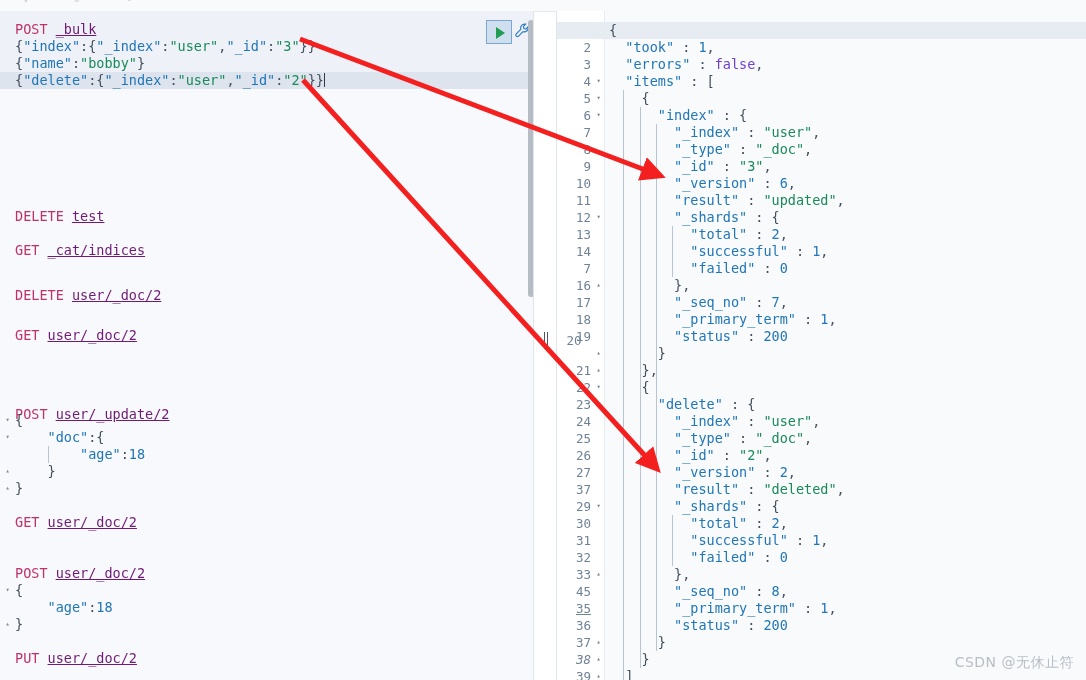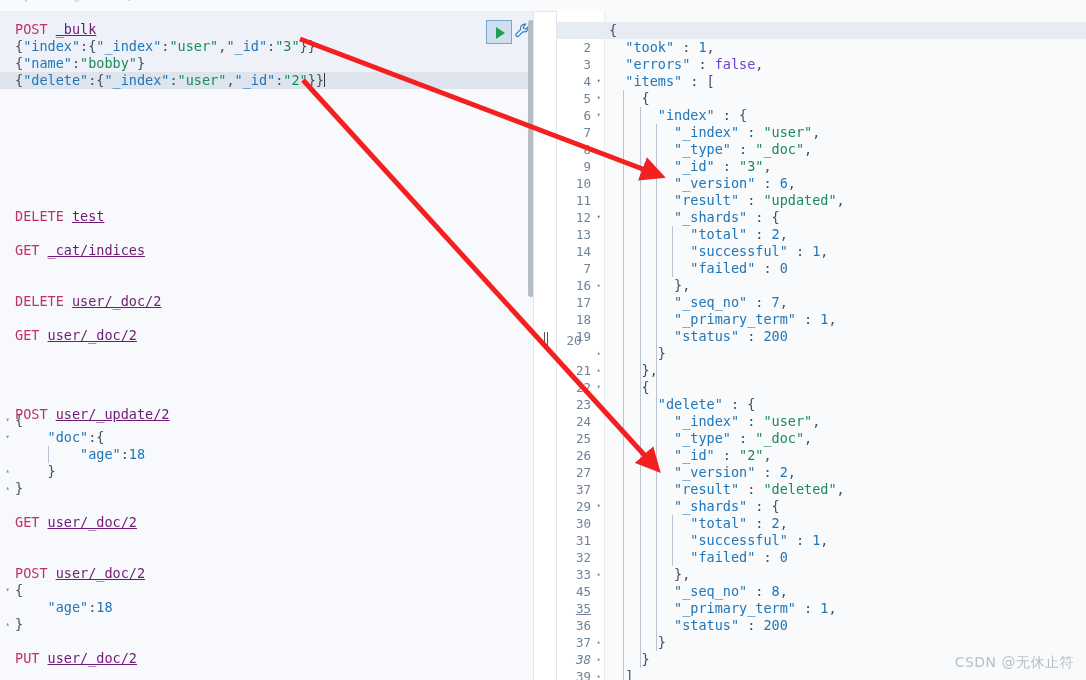--- a/index.html
+++ b/index.html
@@ -256,21 +256,21 @@
         <div class="fold" style="top: 575px;">▾</div>
         <div class="fold" style="top: 609px;">▴</div>
       </div>
     <div id="left-code">
         <div class="code-line" style="top: 10px;"><span class="tok-method">POST</span><span class="tok-punct"> </span><span class="tok-path">_bulk</span></div>
         <div class="code-line" style="top: 27px;"><span class="tok-punct">{</span><span class="tok-key">"index"</span><span class="tok-punct">:{</span><span class="tok-key">"_index"</span><span class="tok-punct">:</span><span class="tok-str">"user"</span><span class="tok-punct">,</span><span class="tok-key">"_id"</span><span class="tok-punct">:</span><span class="tok-str">"3"</span><span class="tok-punct">}}</span></div>
         <div class="code-line" style="top: 44px;"><span class="tok-punct">{</span><span class="tok-key">"name"</span><span class="tok-punct">:</span><span class="tok-str">"bobby"</span><span class="tok-punct">}</span></div>
         <div class="code-line hl" style="top: 61px;"><span class="tok-punct">{</span><span class="tok-key">"delete"</span><span class="tok-punct">:{</span><span class="tok-key">"_index"</span><span class="tok-punct">:</span><span class="tok-str">"user"</span><span class="tok-punct">,</span><span class="tok-key">"_id"</span><span class="tok-punct">:</span><span class="tok-str">"2"</span><span class="tok-punct">}}</span><span class="caret"></span></div>
         <div class="code-line" style="top: 197px;"><span class="tok-method">DELETE</span><span class="tok-punct"> </span><span class="tok-path">test</span></div>
         <div class="code-line" style="top: 231px;"><span class="tok-method">GET</span><span class="tok-punct"> </span><span class="tok-path">_cat/indices</span></div>
-        <div class="code-line" style="top: 282px;"><span class="tok-method">DELETE</span><span class="tok-punct"> </span><span class="tok-path">user/_doc/2</span></div>
+        <div class="code-line" style="top: 276px;"><span class="tok-method">DELETE</span><span class="tok-punct"> </span><span class="tok-path">user/_doc/2</span></div>
         <div class="code-line" style="top: 316px;"><span class="tok-method">GET</span><span class="tok-punct"> </span><span class="tok-path">user/_doc/2</span></div>
         <div class="code-line" style="top: 395px;"><span class="tok-method">POST</span><span class="tok-punct"> </span><span class="tok-path">user/_update/2</span></div>
         <div class="code-line" style="top: 401px;"><span class="tok-punct">{</span></div>
         <div class="code-line" style="top: 418px;"><span class="tok-punct">    </span><span class="tok-key">"doc"</span><span class="tok-punct">:{</span></div>
         <div class="code-line" style="top: 435px;"><span class="tok-punct">        </span><span class="tok-key">"age"</span><span class="tok-punct">:</span><span class="tok-num">18</span></div>
         <div class="code-line" style="top: 452px;"><span class="tok-punct">    }</span></div>
         <div class="code-line" style="top: 469px;"><span class="tok-punct">}</span></div>
         <div class="code-line" style="top: 503px;"><span class="tok-method">GET</span><span class="tok-punct"> </span><span class="tok-path">user/_doc/2</span></div>
         <div class="code-line" style="top: 554px;"><span class="tok-method">POST</span><span class="tok-punct"> </span><span class="tok-path">user/_doc/2</span></div>
         <div class="code-line" style="top: 571px;"><span class="tok-punct">{</span></div>

